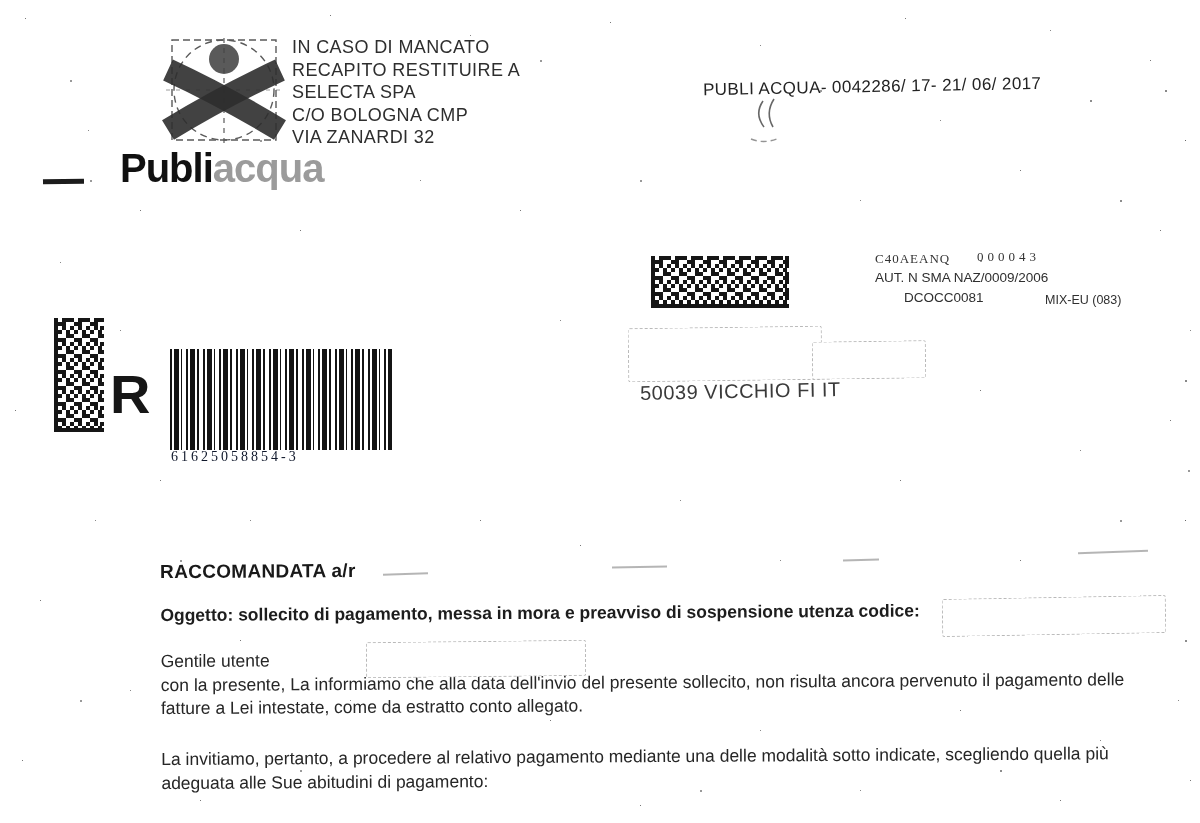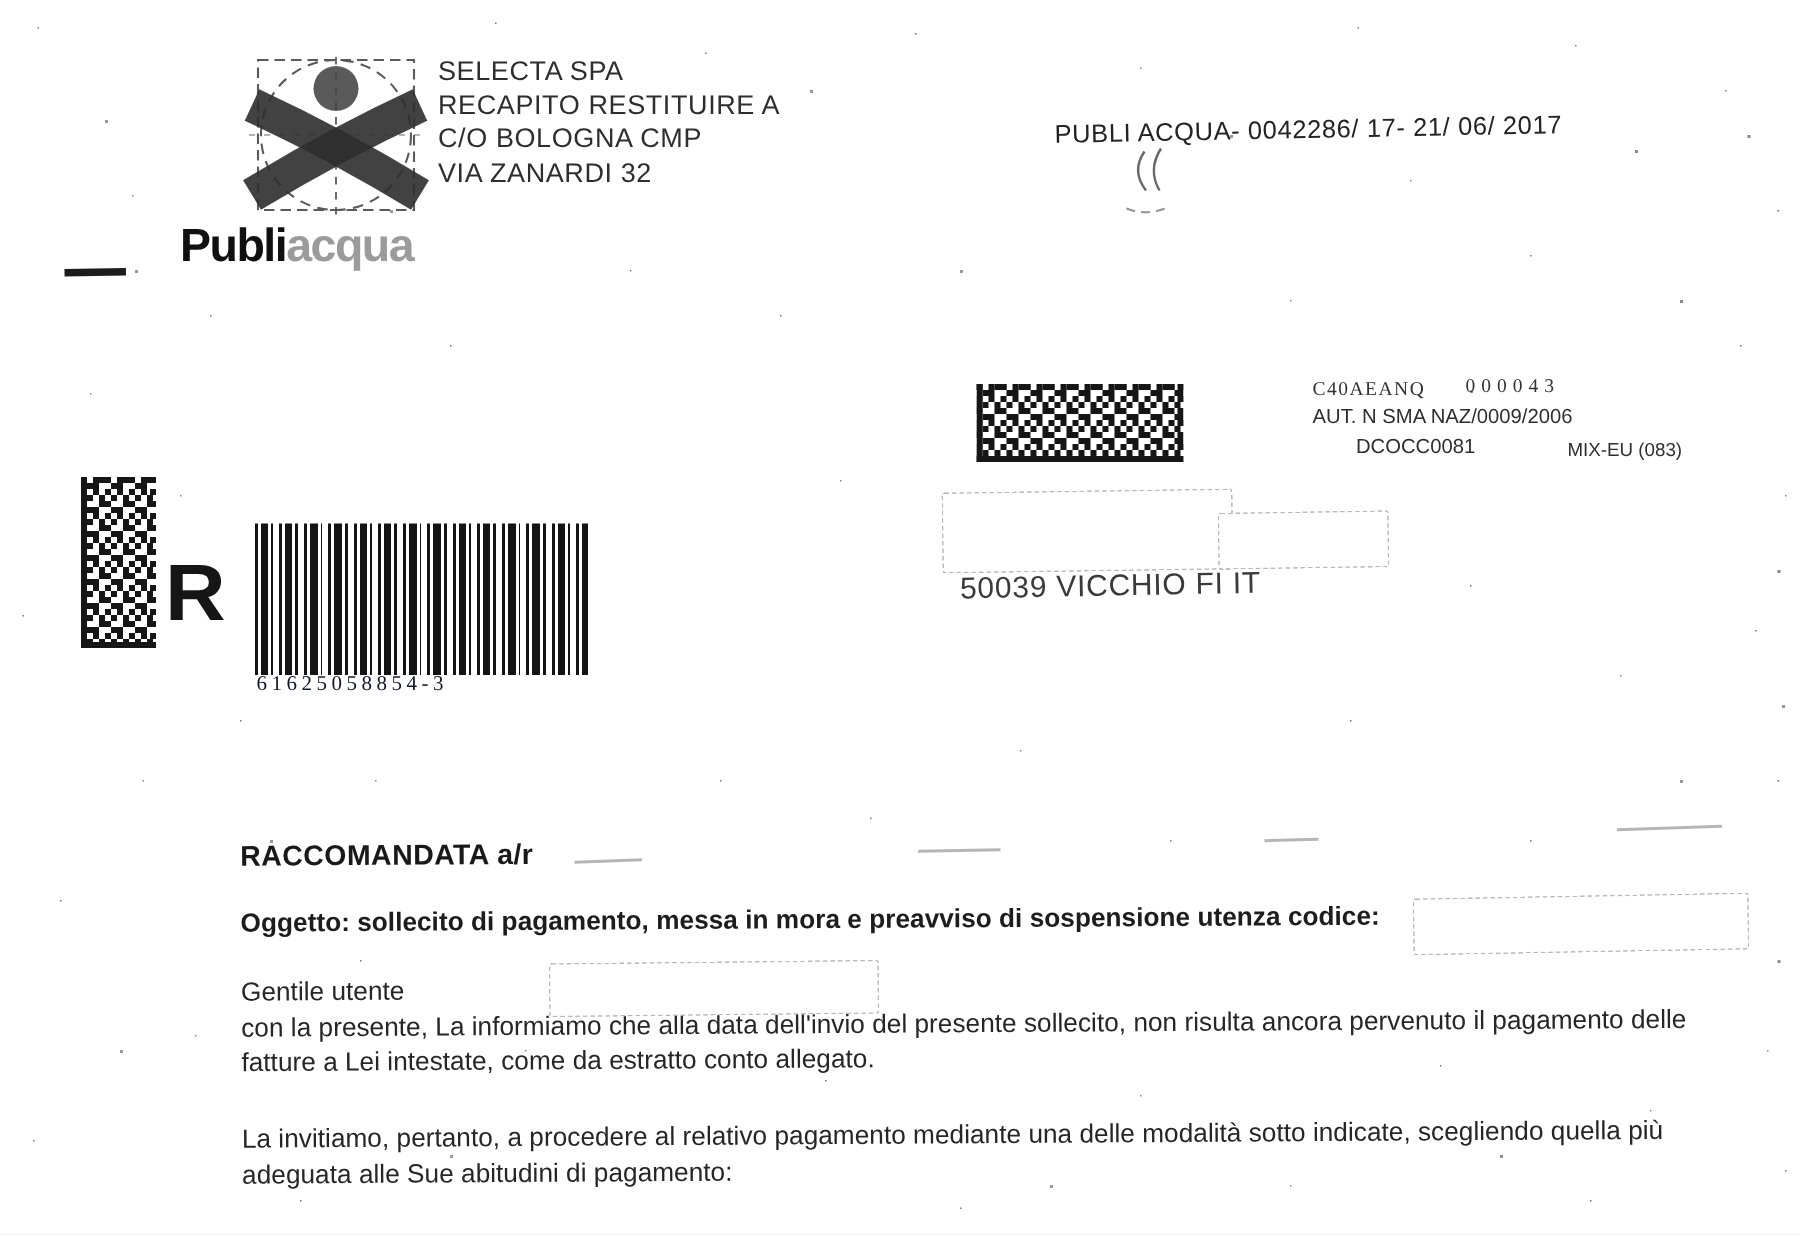--- a/index.html
+++ b/index.html
@@ -24,21 +24,21 @@
     1060px 800px #777,120px 330px #888,160px 480px #777,340px 420px #888,240px 640px #777;}
   .speck-b{position:absolute;top:0;left:0;width:2px;height:2px;background:transparent;
     box-shadow:70px 80px #999,260px 140px #9a9a9a,540px 60px #999,820px 90px #9a9a9a,
     1120px 200px #8c8c8c,1185px 380px #888,1120px 520px #999,1185px 640px #8c8c8c,
     80px 700px #999,300px 770px #9a9a9a,700px 790px #999,1000px 770px #8c8c8c,
     180px 560px #999,90px 180px #9a9a9a,640px 180px #999,1090px 100px #8c8c8c,
     980px 260px #999,60px 350px #9a9a9a,1165px 90px #888,1188px 470px #999;}
 
   
   .logo-emblem{left:158px;top:38px;width:136px;height:112px;}
-  .wordmark{left:120px;top:146px;font-size:31px;font-weight:bold;letter-spacing:-1px;white-space:nowrap;}
+  .wordmark{left:120px;top:146px;font-size:40px;font-weight:bold;letter-spacing:-1px;white-space:nowrap;}
   .wordmark .w1{color:#101010;}
   .wordmark .w2{color:#9b9b9b;}
 
   
   .return-address{left:292px;top:36px;font-size:18px;line-height:22.6px;color:#2e2e2e;letter-spacing:.4px;}
 
   
   .stamp{left:703px;top:77px;font-size:17px;color:#232323;letter-spacing:.4px;transform:rotate(-1.1deg);white-space:nowrap;}
   .squiggle{left:745px;top:97px;}
 
@@ -121,22 +121,23 @@
       <circle cx="66" cy="21" r="15" fill="#434343" opacity=".88"></circle>
       <path d="M10,32 Q66,58 122,92" stroke="#2e2e2e" stroke-width="23" fill="none" opacity=".9"></path>
       <path d="M122,32 Q66,58 10,92" stroke="#2e2e2e" stroke-width="23" fill="none" opacity=".9"></path>
     </svg>
   </div>
   <div class="abs wordmark">
     <span class="w1">Publi</span><span class="w2">acqua</span>
   </div>
 
   <div class="abs return-address">
+    <div>IN CASO DI MANCATO</div>
+    <div>RECAPITO RESTITUIRE A</div>
     <div>SELECTA SPA</div>
-    <div>RECAPITO RESTITUIRE A</div>
     <div>C/O BOLOGNA CMP</div>
     <div>VIA ZANARDI 32</div>
   </div>
 
   <div class="abs stamp">PUBLI ACQUA- 0042286/ 17- 21/ 06/ 2017</div>
   <div class="abs squiggle">
     <svg width="60" height="48" viewBox="0 0 60 48">
       <path d="M18,4 q-9,13 1,26" fill="none" stroke="#4c4c4c" stroke-width="1.6" opacity=".85"></path>
       <path d="M29,2 q-9,14 -1,28" fill="none" stroke="#4c4c4c" stroke-width="1.6" opacity=".85"></path>
       <path d="M6,42 q12,5 26,0" fill="none" stroke="#666" stroke-width="1.4" stroke-dasharray="6 4" opacity=".7"></path>

